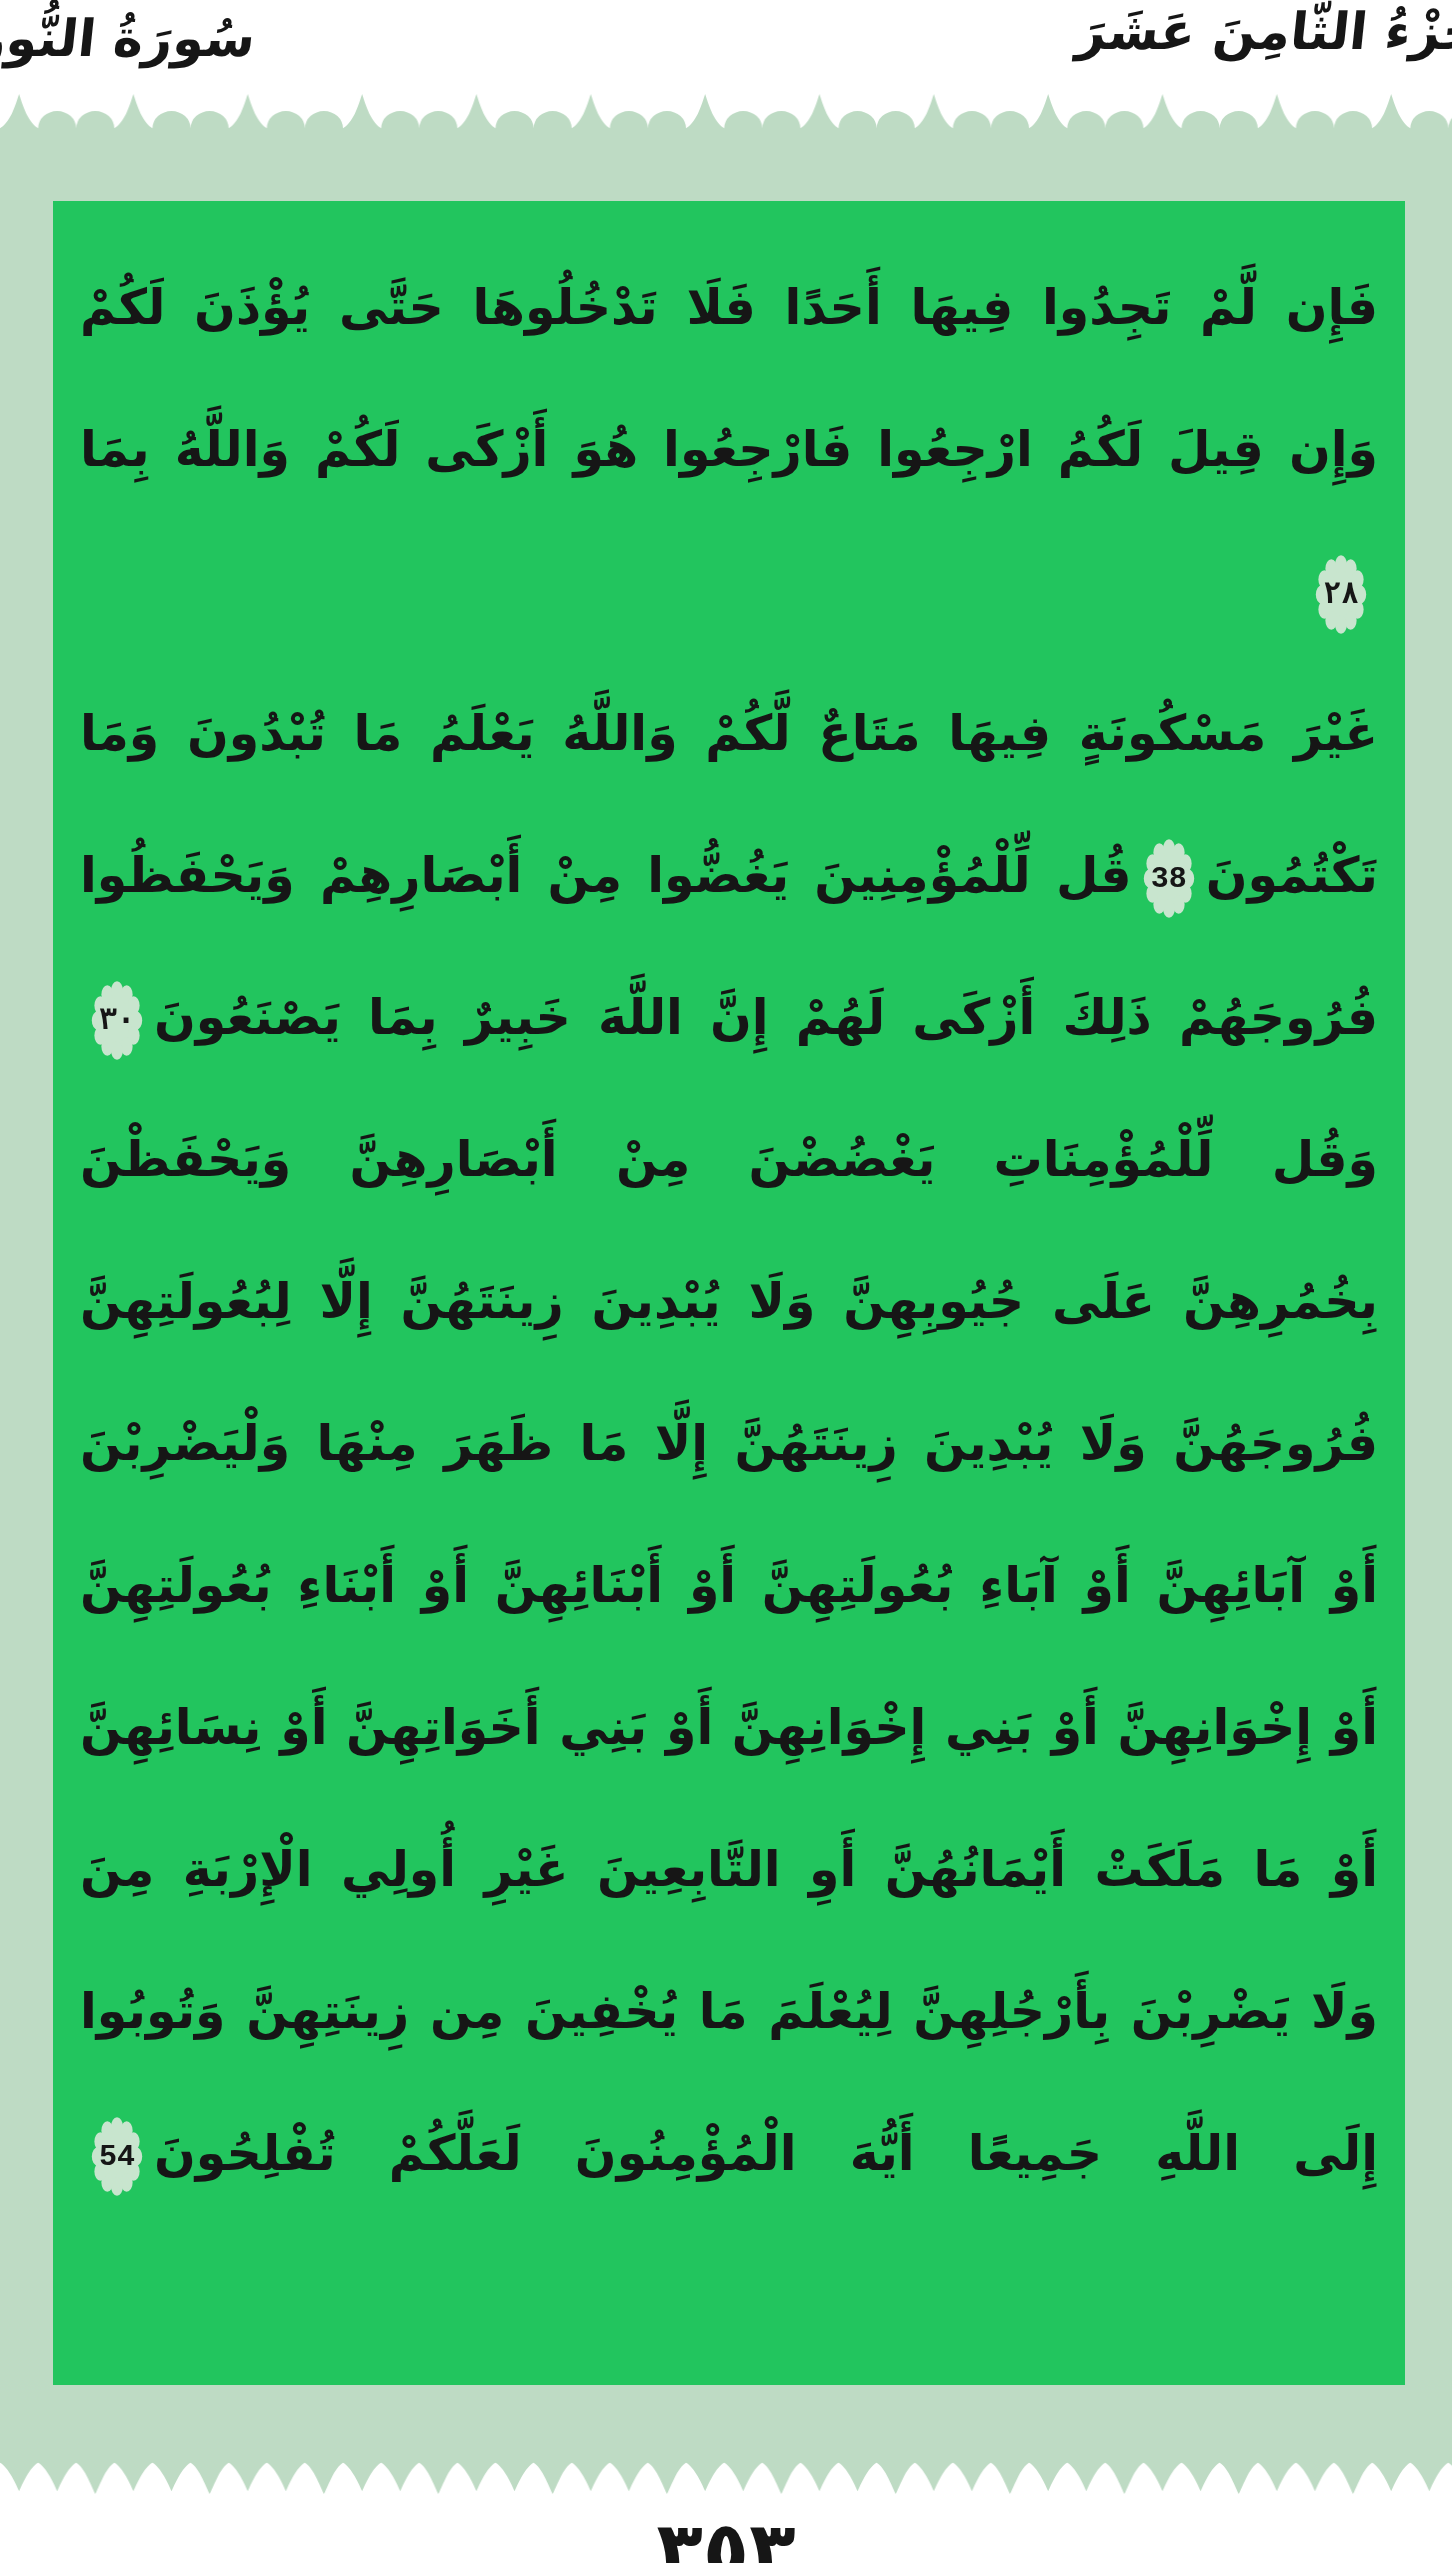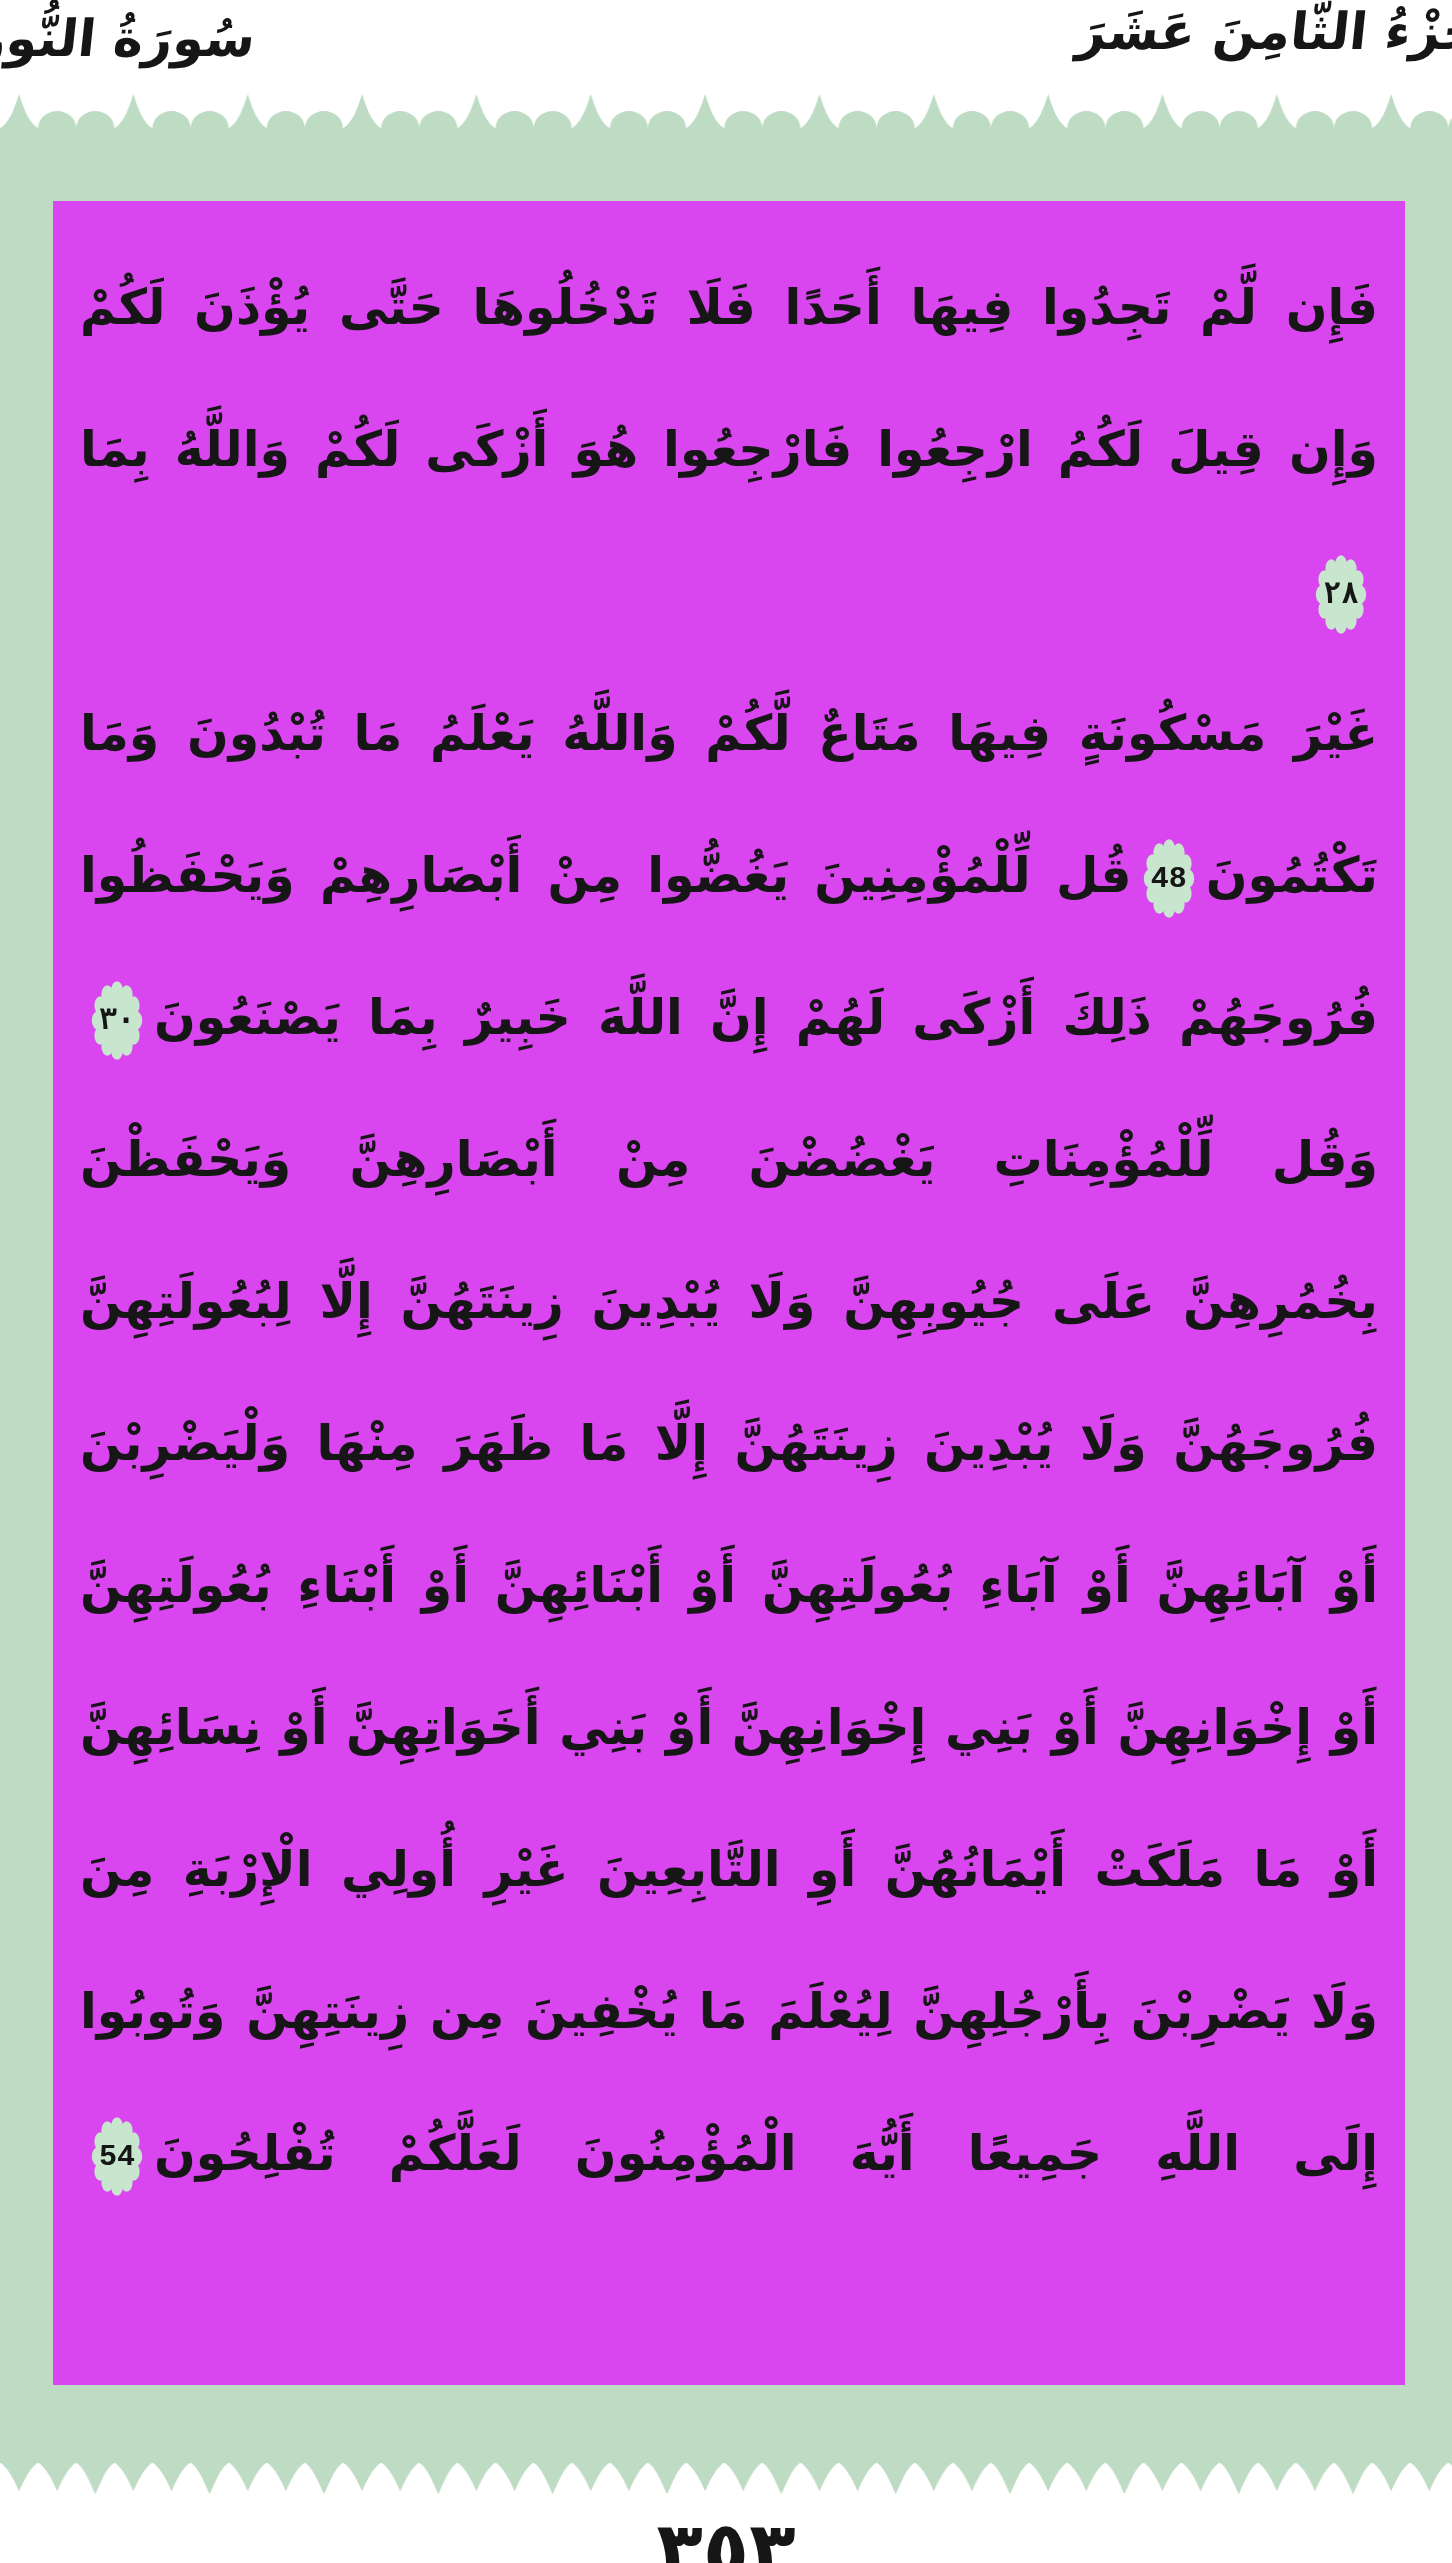--- a/index.html
+++ b/index.html
@@ -23,21 +23,21 @@
     direction:rtl;white-space:nowrap;transform:skewX(-6deg);
   }
   
   .frame{position:absolute;left:0;top:94px;width:1452px;height:2400px;}
   .scallop-top{position:absolute;left:0;top:0;width:1452px;height:36px;display:block;}
   .frame-body{position:absolute;left:0;top:36px;width:1452px;height:2331px;background:var(--frame-green);}
   .scallop-bottom{position:absolute;left:0;top:2367px;width:1452px;height:33px;display:block;}
   
   .content-box{
     position:absolute;left:53px;top:201px;width:1352px;height:2184px;
-    background:#d946ef;
+    background:#22c55e;
   }
   .lines{padding:36px 27px 0 27px;}
   .verse-line{
     height:142px;line-height:142px;
     direction:rtl;unicode-bidi:embed;
     text-align:justify;text-align-last:justify;
     white-space:nowrap;overflow:hidden;
     font-size:49px;font-weight:700;color:var(--ink);
   }
   
@@ -110,21 +110,21 @@
   <div class="content-box">
     <div class="lines">
         <div class="verse-line"><span class="ayah-text">فَإِن لَّمْ تَجِدُوا فِيهَا أَحَدًا فَلَا تَدْخُلُوهَا حَتَّى يُؤْذَنَ لَكُمْ</span></div>
         <div class="verse-line"><span class="ayah-text">وَإِن قِيلَ لَكُمُ ارْجِعُوا فَارْجِعُوا هُوَ أَزْكَى لَكُمْ وَاللَّهُ بِمَا</span></div>
         <div class="verse-line"><span class="verse-marker"><svg class="rosette" viewBox="0 0 80 80" preserveAspectRatio="none">
               <use href="#rosette-shape"></use>
             </svg><span class="verse-num">٢٨</span></span></div>
         <div class="verse-line"><span class="ayah-text">غَيْرَ مَسْكُونَةٍ فِيهَا مَتَاعٌ لَّكُمْ وَاللَّهُ يَعْلَمُ مَا تُبْدُونَ وَمَا</span></div>
         <div class="verse-line"><span class="ayah-text">تَكْتُمُونَ</span><span class="verse-marker"><svg class="rosette" viewBox="0 0 80 80" preserveAspectRatio="none">
               <use href="#rosette-shape"></use>
-            </svg><span class="verse-num">48</span></span><span class="ayah-text">قُل لِّلْمُؤْمِنِينَ يَغُضُّوا مِنْ أَبْصَارِهِمْ وَيَحْفَظُوا</span></div>
+            </svg><span class="verse-num">38</span></span><span class="ayah-text">قُل لِّلْمُؤْمِنِينَ يَغُضُّوا مِنْ أَبْصَارِهِمْ وَيَحْفَظُوا</span></div>
         <div class="verse-line"><span class="ayah-text">فُرُوجَهُمْ ذَلِكَ أَزْكَى لَهُمْ إِنَّ اللَّهَ خَبِيرٌ بِمَا يَصْنَعُونَ</span><span class="verse-marker"><svg class="rosette" viewBox="0 0 80 80" preserveAspectRatio="none">
               <use href="#rosette-shape"></use>
             </svg><span class="verse-num">٣٠</span></span></div>
         <div class="verse-line"><span class="ayah-text">وَقُل لِّلْمُؤْمِنَاتِ يَغْضُضْنَ مِنْ أَبْصَارِهِنَّ وَيَحْفَظْنَ</span></div>
         <div class="verse-line"><span class="ayah-text">بِخُمُرِهِنَّ عَلَى جُيُوبِهِنَّ وَلَا يُبْدِينَ زِينَتَهُنَّ إِلَّا لِبُعُولَتِهِنَّ</span></div>
         <div class="verse-line"><span class="ayah-text">فُرُوجَهُنَّ وَلَا يُبْدِينَ زِينَتَهُنَّ إِلَّا مَا ظَهَرَ مِنْهَا وَلْيَضْرِبْنَ</span></div>
         <div class="verse-line"><span class="ayah-text">أَوْ آبَائِهِنَّ أَوْ آبَاءِ بُعُولَتِهِنَّ أَوْ أَبْنَائِهِنَّ أَوْ أَبْنَاءِ بُعُولَتِهِنَّ</span></div>
         <div class="verse-line"><span class="ayah-text">أَوْ إِخْوَانِهِنَّ أَوْ بَنِي إِخْوَانِهِنَّ أَوْ بَنِي أَخَوَاتِهِنَّ أَوْ نِسَائِهِنَّ</span></div>
         <div class="verse-line"><span class="ayah-text">أَوْ مَا مَلَكَتْ أَيْمَانُهُنَّ أَوِ التَّابِعِينَ غَيْرِ أُولِي الْإِرْبَةِ مِنَ</span></div>
         <div class="verse-line"><span class="ayah-text">وَلَا يَضْرِبْنَ بِأَرْجُلِهِنَّ لِيُعْلَمَ مَا يُخْفِينَ مِن زِينَتِهِنَّ وَتُوبُوا</span></div>

